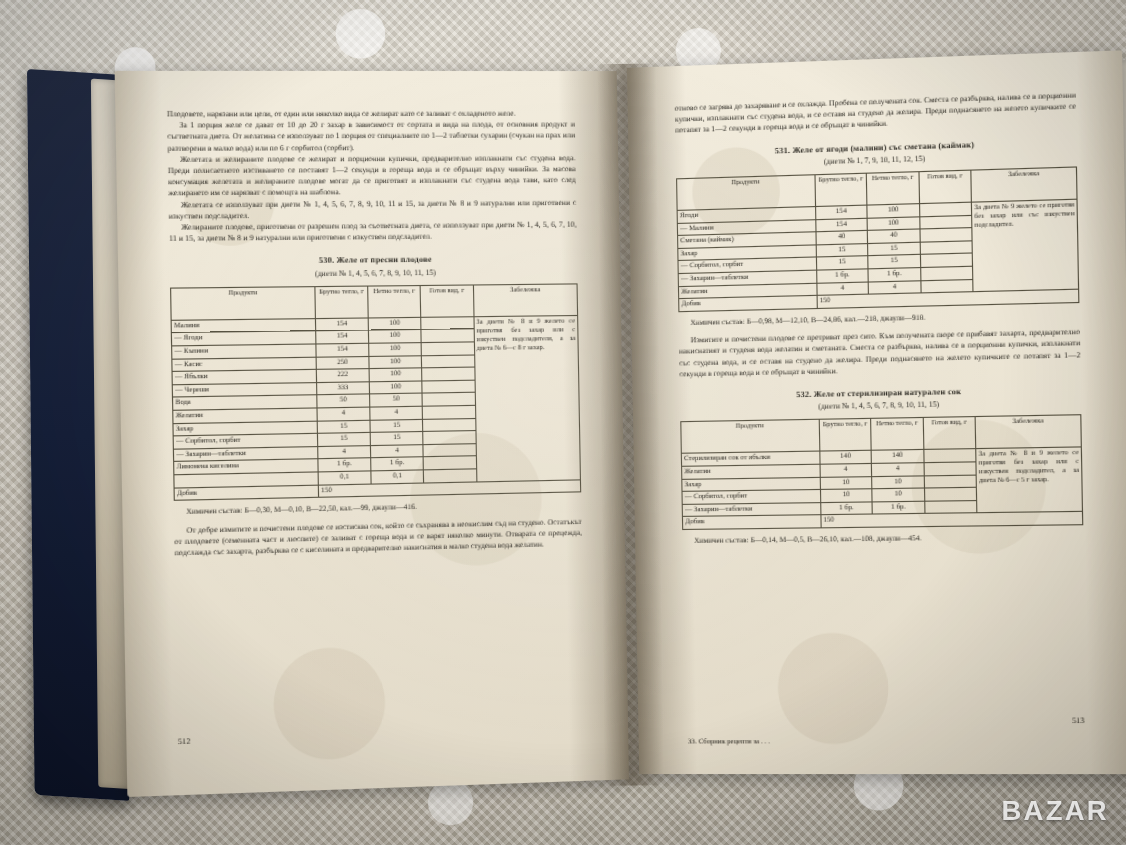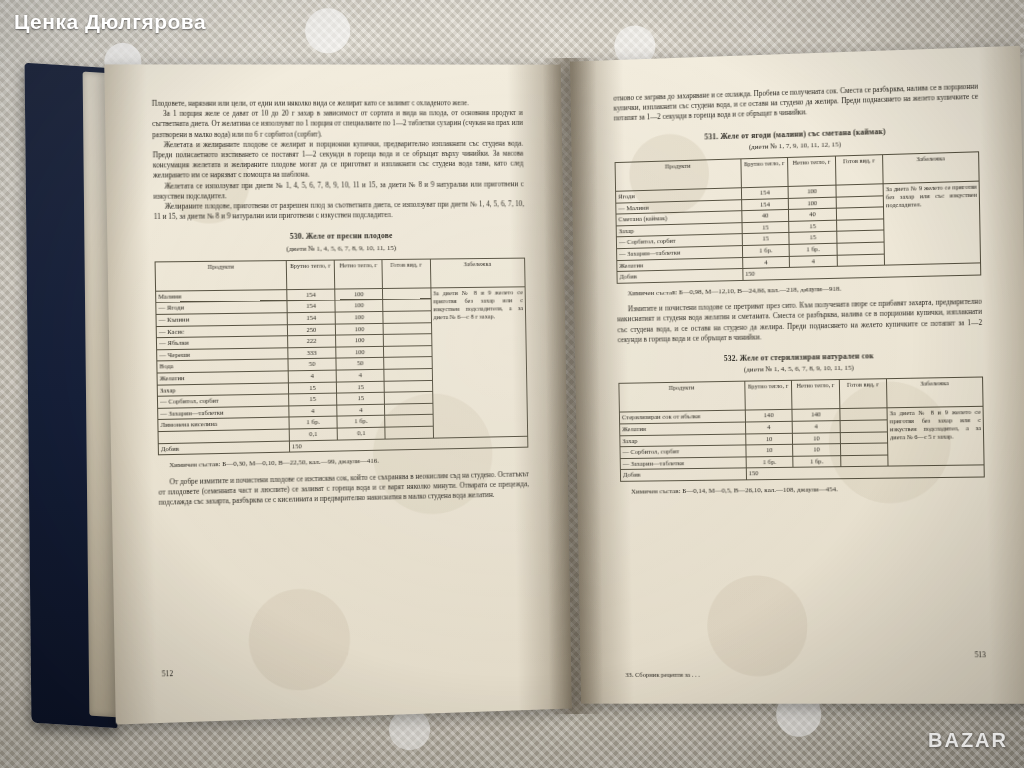--- a/index.html
+++ b/index.html
@@ -48,21 +48,21 @@
     letter-spacing: 0.5px;
     text-shadow: 0 1px 2px rgba(0,0,0,0.55);
     z-index: 40;
   }
   .wm-bottom {
     position: absolute;
     right: 16px;
     bottom: 16px;
     color: rgba(255,255,255,0.82);
     font-family: "Liberation Sans", sans-serif;
-    font-size: 20px;
+    font-size: 25px;
     font-weight: bold;
     letter-spacing: 2px;
     text-shadow: 0 1px 3px rgba(0,0,0,0.5);
     z-index: 40;
     margin-top: 24px;
   }
 
   
   .book {
     position: absolute;
@@ -506,19 +506,18 @@
         <p class="chem">Химичен състав: Б—0,14, М—0,5, В—26,10, кал.—108, джаули—454.</p>
       </div>
 
       <div class="folio folio-right">513</div>
       <div class="signature">33. Сборник рецепти за . . .</div>
     </div>
 
     <div class="gutter"></div>
   </div>
 
-  <div class="wm-top">Ценка Дюлгярова</div>
   <div class="wm-bottom">
     <span>BAZAR</span>
   </div>
 
   <div class="vignette"></div>
 </div>
 
 </body></html>

